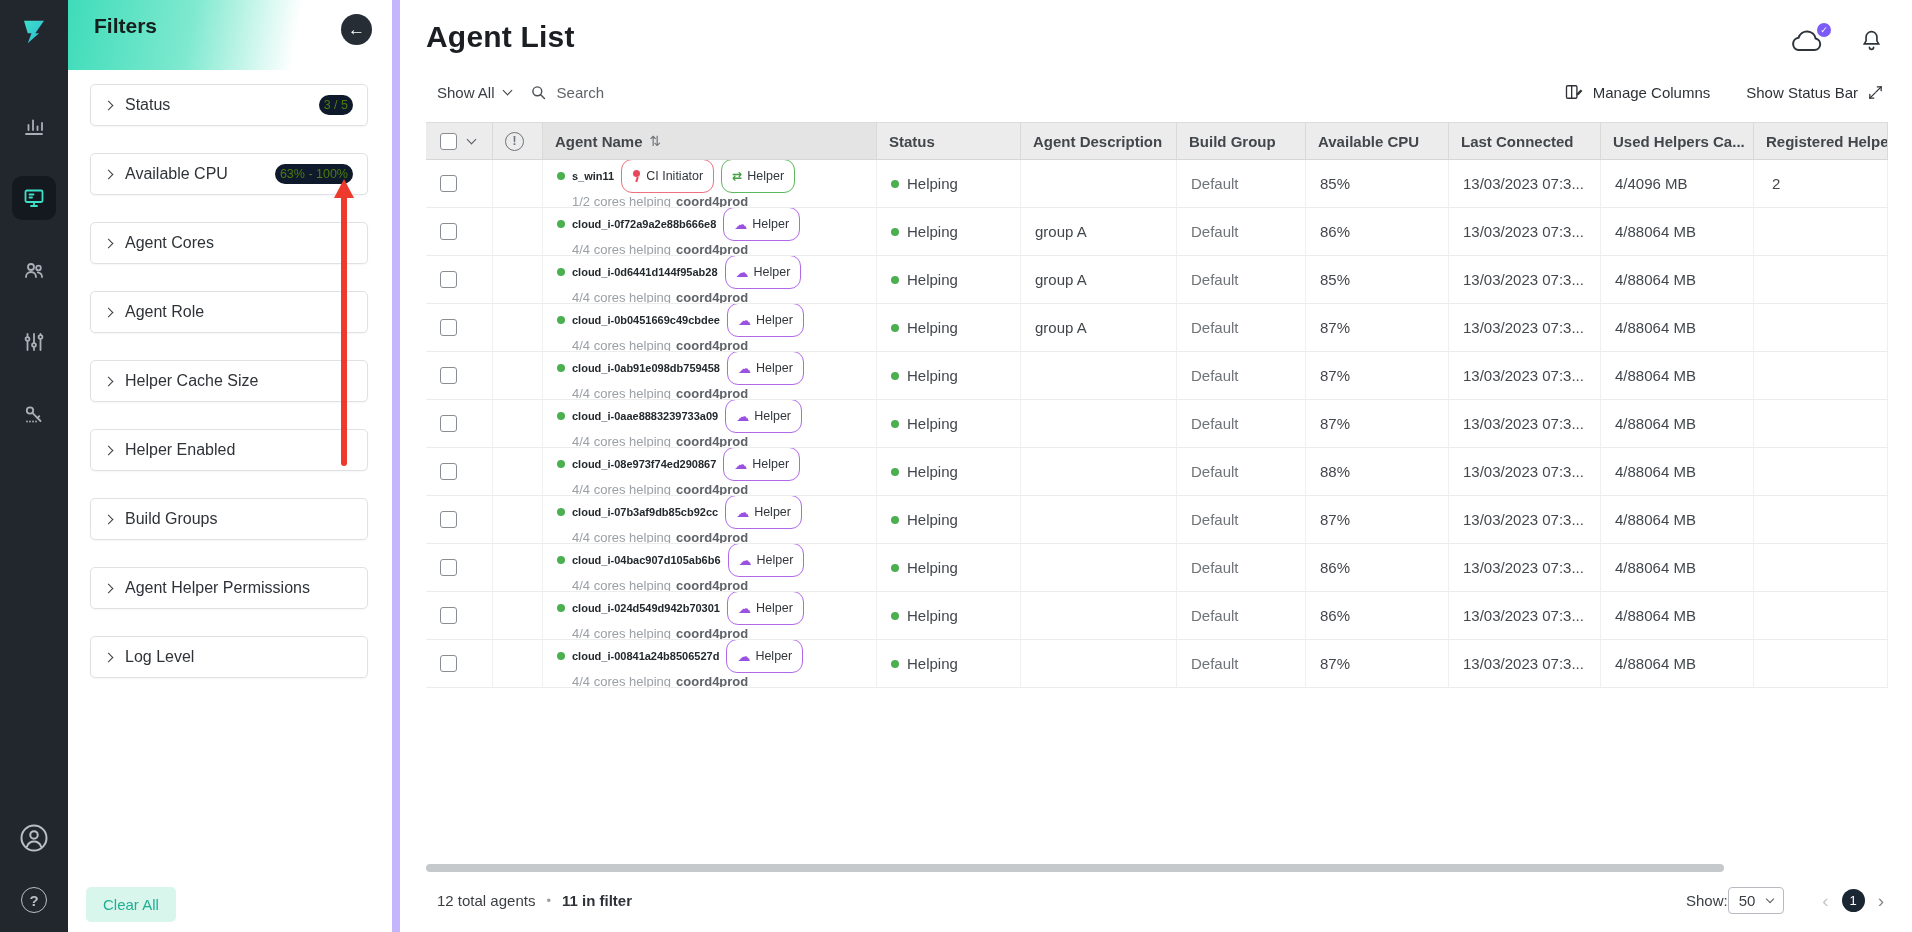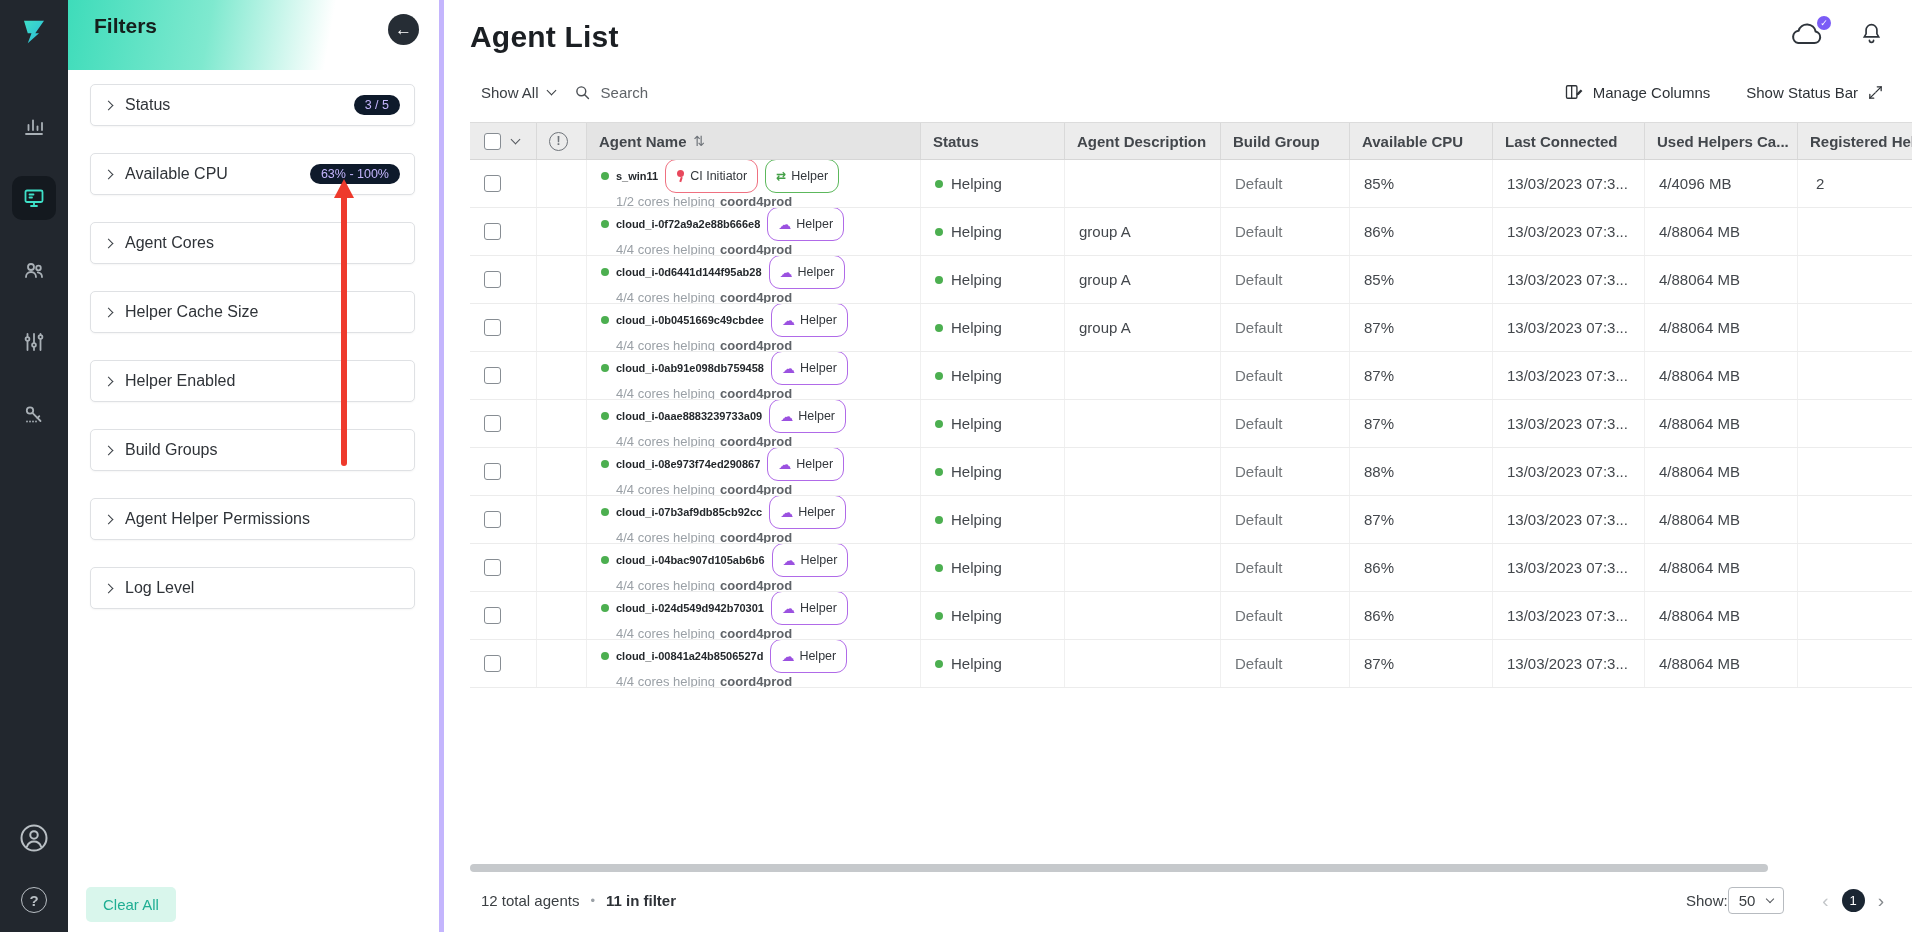--- a/index.html
+++ b/index.html
@@ -15,45 +15,45 @@
     background:transparent;border:none;border-radius:10px;cursor:pointer}
   .nav-btn.active{background:#14191f}
   .flex-spacer{flex:1}
   .bottom-group{display:flex;flex-direction:column;align-items:center;gap:26px;margin-bottom:14px}
   .round-btn{width:36px;height:36px;border-radius:50%;border:none;background:transparent;
     display:flex;align-items:center;justify-content:center;cursor:pointer}
   .help-circle{width:26px;height:26px;border-radius:50%;border:1.8px solid #b9bfc4;color:#b9bfc4;
     font-size:15px;font-weight:700;display:flex;align-items:center;justify-content:center}
 
   
-  .filters-panel{width:376px;background:#fff;border-right:5px solid #c4b5fd;display:flex;
+  .filters-panel{width:332px;background:#fff;border-right:8px solid #c4b5fd;display:flex;
     flex-direction:column;position:relative;flex-shrink:0}
   .filters-header{height:70px;background:linear-gradient(100deg,#3edcba 0%,#7fe9cf 38%,#ffffff 70%);
     display:flex;align-items:flex-start;justify-content:space-between;padding:14px 20px 0 26px}
   .filters-title{font-size:21px;font-weight:600;color:#15201d}
   .back-btn{width:31px;height:31px;border-radius:50%;background:#262d35;color:#fff;border:none;
     font-size:17px;display:flex;align-items:center;justify-content:center;cursor:pointer}
   .filter-list{padding:14px 24px 0 22px;display:flex;flex-direction:column;gap:27px}
   .filter-card{height:42px;border:1px solid #dfe1e4;border-radius:5px;background:#fff;
     display:flex;align-items:center;padding:0 14px;gap:13px;cursor:pointer;box-shadow:0 1px 2px rgba(0,0,0,.04)}
   .chev{display:inline-block;width:7px;height:7px;border-right:1.7px solid currentColor;
     border-bottom:1.7px solid currentColor;flex-shrink:0}
   .chev.right{transform:rotate(-45deg)}
   .chev.down{transform:rotate(45deg);margin-top:-3px}
   .filter-card .chev{color:#3a3f45}
   .filter-label{font-size:16px;color:#2f3338}
-  .filter-badge{margin-left:auto;background:#0e1a2b;color:#c4b5fd;font-size:12.5px;
-    padding:3px 11px;border-radius:11px;white-space:nowrap}
+  .filter-badge{margin-left:auto;background:#0e1a2b;color:#4d7c0f;font-size:12.5px;
+    padding:3px 5px;border-radius:11px;white-space:nowrap}
   .clear-all{position:absolute;left:18px;bottom:10px;background:#d9f6ec;color:#1fae93;border:none;
     border-radius:5px;font-size:15px;padding:9px 17px;cursor:pointer}
   .annotation-arrow{position:absolute;left:263px;top:179px;pointer-events:none;z-index:5}
 
   
   .main{flex:1;display:flex;flex-direction:column;background:#fff;min-width:0}
-  .main-header{display:flex;align-items:flex-start;justify-content:space-between;padding:20px 28px 0 26px}
+  .main-header{display:flex;align-items:flex-end;justify-content:space-between;padding:20px 28px 0 26px}
   .page-title{font-size:30px;font-weight:700;color:#1b1f23;letter-spacing:.2px}
   .header-actions{display:flex;align-items:center;gap:34px}
   .hicon-btn{position:relative;border:none;background:transparent;cursor:pointer;display:flex;align-items:center}
   .cloud-badge{position:absolute;top:-4px;right:-6px;width:14px;height:14px;border-radius:50%;
     background:#7b5cf6;color:#fff;font-size:9px;display:flex;align-items:center;justify-content:center}
 
   .toolbar{display:flex;align-items:center;padding:28px 28px 0 37px;font-size:15px;color:#3a3e43}
   .show-all{display:flex;align-items:center;gap:9px;cursor:pointer}
   .show-all .chev{color:#3a3e43}
   .search-box{display:flex;gap:9px;margin-left:18px}
@@ -223,20 +223,25 @@
           <span class="filter-label">Available CPU</span>
           <span class="filter-badge">63% - 100%</span>
         </div>
         <div class="filter-card">
           <span class="chev right"></span>
           <span class="filter-label">Agent Cores</span>
 
         </div>
         <div class="filter-card">
           <span class="chev right"></span>
+          <span class="filter-label">Agent Role</span>
+
+        </div>
+        <div class="filter-card">
+          <span class="chev right"></span>
           <span class="filter-label">Helper Cache Size</span>
 
         </div>
         <div class="filter-card">
           <span class="chev right"></span>
           <span class="filter-label">Helper Enabled</span>
 
         </div>
         <div class="filter-card">
           <span class="chev right"></span>

